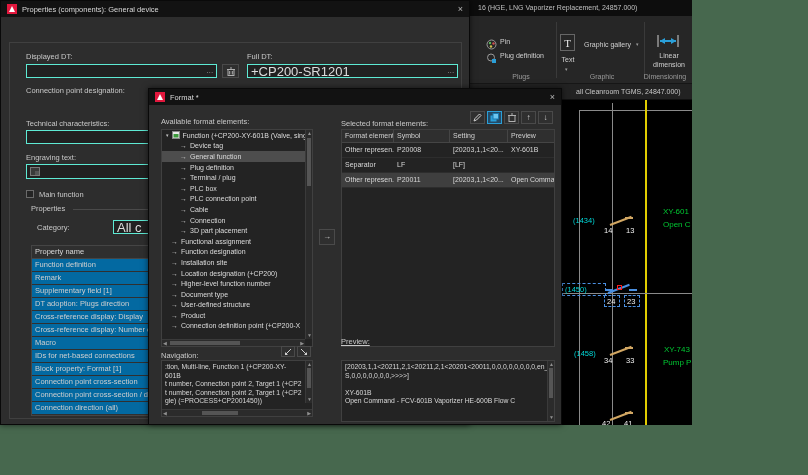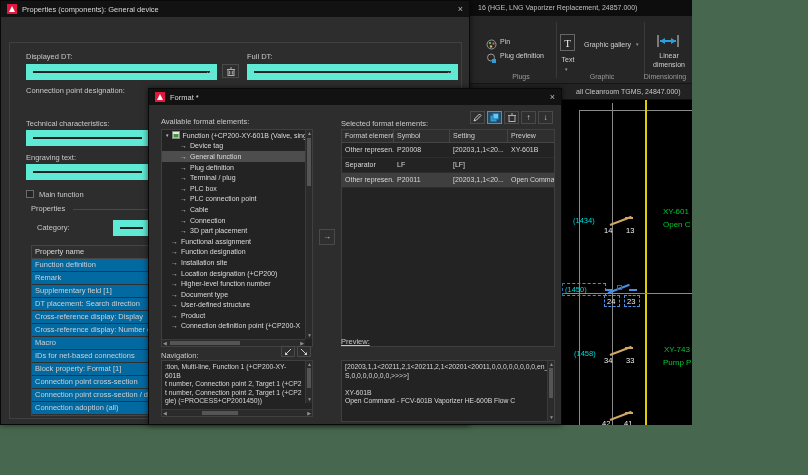--- a/index.html
+++ b/index.html
@@ -32,21 +32,21 @@
   .diag.blue, .tick.blue { background:#4a8fe0; }
   .selbox { position:absolute; border:1px dashed #4a8fe0; }
   .handle { position:absolute; width:5px; height:5px; border:1.5px solid #ff1a1a; background:transparent; }
 
   
   .dlg { position:absolute; background:#2d2d2d; border:1px solid #090909; box-shadow:0 0 6px rgba(0,0,0,.6); }
   .titlebar { position:absolute; left:0; top:0; width:100%; height:16px; background:#121212; display:flex; align-items:center; padding:0 6px; gap:5px; }
   .titlebar .t-text { font-size:7.5px; color:#d8d8d8; white-space:nowrap; }
   .close-x { margin-left:auto; color:#b8b8b8; font-size:9px; line-height:9px; cursor:default; }
   .lbl { position:absolute; font-size:7.5px; color:#c8c8c8; white-space:nowrap; }
-  .input { position:absolute; background:#212121; border:7px solid #5eead4; color:#dddddd; font-size:11px; line-height:11px; padding:1px 3px; white-space:nowrap; overflow:hidden; }
+  .input { position:absolute; background:#212121; border:1px solid #5eead4; color:#dddddd; font-size:13px; line-height:11px; padding:1px 3px; white-space:nowrap; overflow:hidden; }
   .more-btn { position:absolute; color:#a8a8a8; font-size:7.5px; }
   .sq-btn { position:absolute; background:#2f2f2f; border:1px solid #4a4a4a; display:flex; align-items:center; justify-content:center; }
   .tab { display:inline-block; font-size:7.5px; color:#c8c8c8; padding:2px 7px 3px 7px; }
   .tab.active { background:#3d3d3d; border:1px solid #474747; border-bottom:none; color:#fff; }
   .content-box { position:absolute; border:1px solid #404040; }
   .chk { position:absolute; width:8px; height:8px; border:1px solid #6a6a6a; background:#242424; }
   .grp-line { position:absolute; height:1px; background:#4a4a4a; }
 
   
   .ptable { position:absolute; left:30px; top:244px; width:119px; background:#0369a1; border:1px solid #454545; }
@@ -229,29 +229,29 @@
     <span class="lbl" style="left:30px; top:203px;">Properties</span>
     <div class="grp-line" style="left:72px; top:208px; width:382px;"></div>
     <span class="lbl" style="left:36px; top:222px;">Category:</span>
     <div class="input" style="left:112px; top:219px; width:37px; height:14px;">All c</div>
 
     <div class="ptable">
       <div class="hd">Property name</div>
       <div class="row">Function definition</div>
       <div class="row">Remark</div>
       <div class="row">Supplementary field [1]</div>
-      <div class="row">DT placement: Search direction</div>
+      <div class="row">DT adoption: Plugs direction</div>
       <div class="row">Cross-reference display: Display</div>
       <div class="row">Cross-reference display: Number of</div>
       <div class="row">Macro</div>
       <div class="row">IDs for net-based connections</div>
       <div class="row">Block property: Format [1]</div>
       <div class="row">Connection point cross-section</div>
       <div class="row">Connection point cross-section / di</div>
-      <div class="row">Connection adoption (all)</div>
+      <div class="row">Connection direction (all)</div>
     </div>
   </div>
 
   <div class="dlg" style="left:148px; top:88px; width:414px; height:337px; z-index:20;">
     <div class="titlebar">
       <span><svg width="10" height="10">
             <rect width="10" height="10" fill="#E2173D"></rect>
             <path d="M2 8 L5 2 L8 8 Z" fill="#fff"></path>
           </svg></span>
       <span class="t-text">Format *</span>

